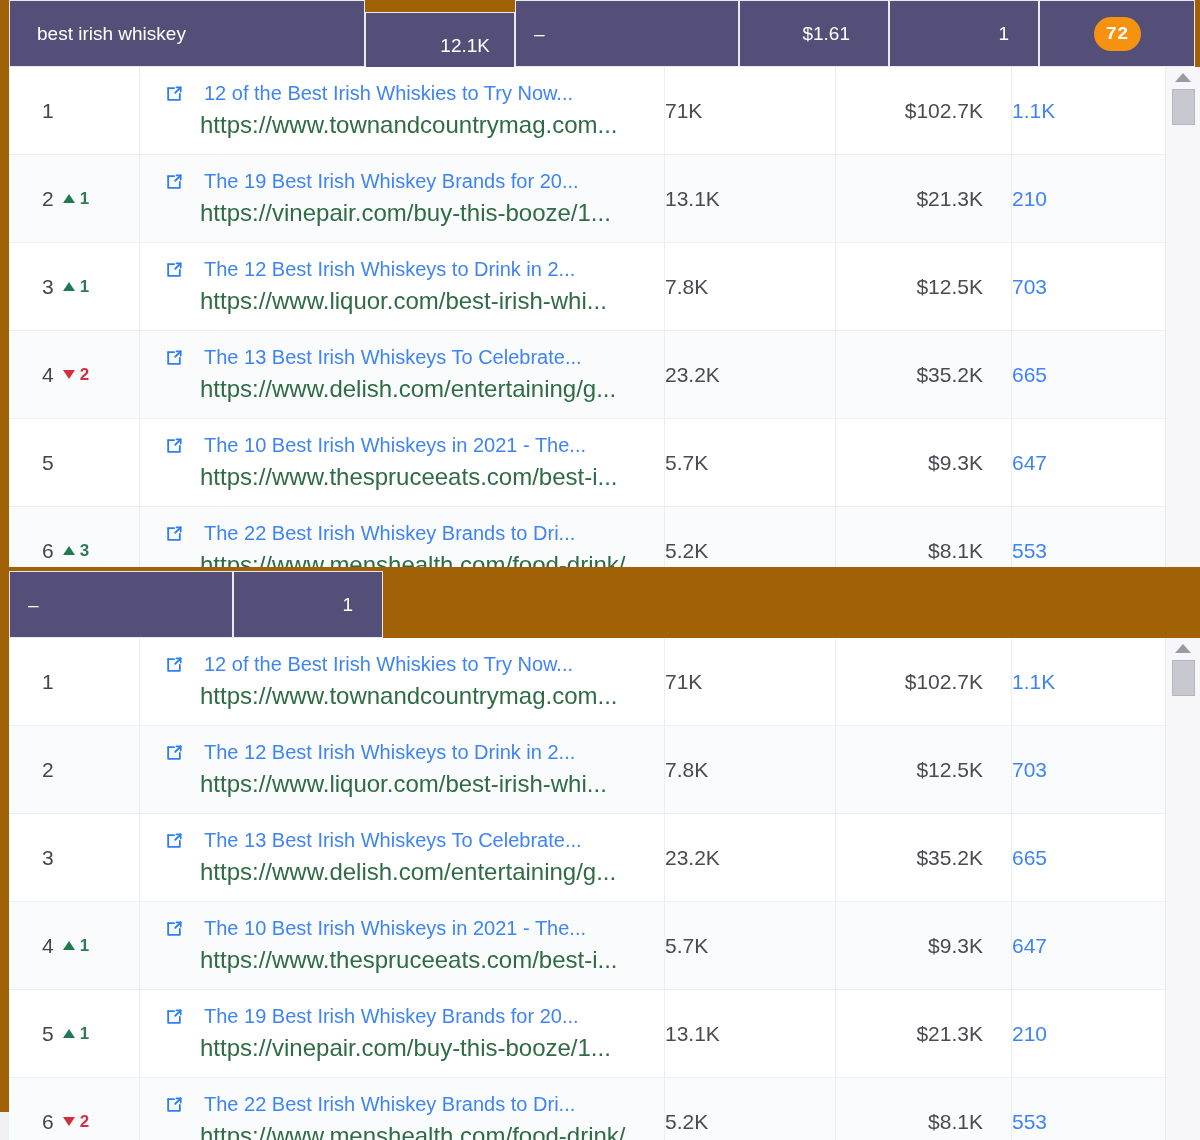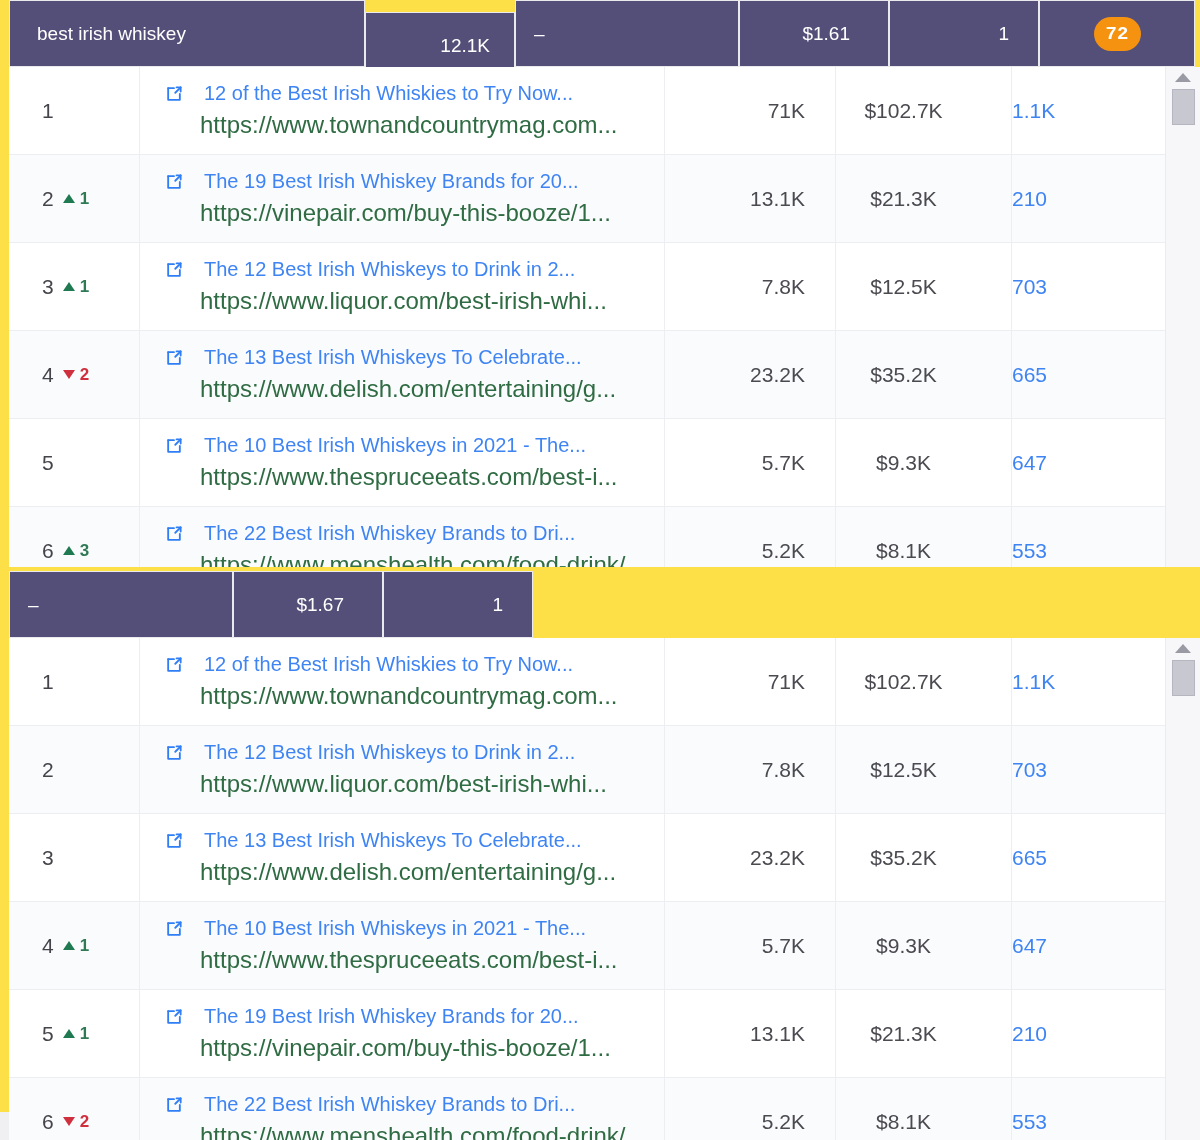--- a/index.html
+++ b/index.html
@@ -8,21 +8,21 @@
     height: 1140px;
     background: #f0f0f2;
     font-family: "Liberation Sans", sans-serif;
     overflow: hidden;
   }
 
   .page {
     position: relative;
     width: 1200px;
     height: 1112px;
-    background: #fde047;
+    background: #a16207;
   }
 
   
   .kw-block { position: absolute; left: 0; width: 1200px; }
 
   
   .kw-header {
     display: flex;
     height: 67px;
     margin-left: 9px;
@@ -107,25 +107,25 @@
   .res-title {
     display: flex; align-items: center; gap: 20px;
     font-size: 20px; color: #3f84f3; white-space: nowrap;
   }
   .res-url {
     font-size: 24px; color: #2f6b43; white-space: nowrap; padding-left: 36px;
   }
   .ext-icon { width: 20px; height: 20px; flex: 0 0 20px; display:block; }
 
   .c-num {
-    width: 171px; justify-content: flex-end; padding-right: 30px;
+    width: 171px; justify-content: flex-start; padding-right: 30px;
     font-size: 21px; color: #4a4a50;
   }
   .c-num2 {
-    width: 176px; justify-content: center; padding-right: 40px;
+    width: 176px; justify-content: flex-end; padding-right: 28px;
     font-size: 21px; color: #4a4a50;
   }
   .c-num3 {
     width: 153px; justify-content: flex-start; padding-right: 27px;
     font-size: 21px; color: #3f84f3; border-right: none;
   }
 
   
   .scrollbar {
     position: absolute;
@@ -368,23 +368,20 @@
         <div class="sb-thumb"></div>
       </div>
     </div>
   </div>
 
   <div class="kw-block" style="top:571px;">
     <div class="kw-header">
       <div class="hcell h-dash">
         <span>–</span>
       </div>
-      <div class="hcell h-cpc">
-        <span>$1.67</span>
-      </div>
       <div class="hcell h-count">
         <span>1</span>
       </div>
     </div>
 
     <div class="kw-table" style="height:502px;">
       <div class="kw-rows">
           <div class="row">
             <div class="cell c-rank">
               <span>1</span>

